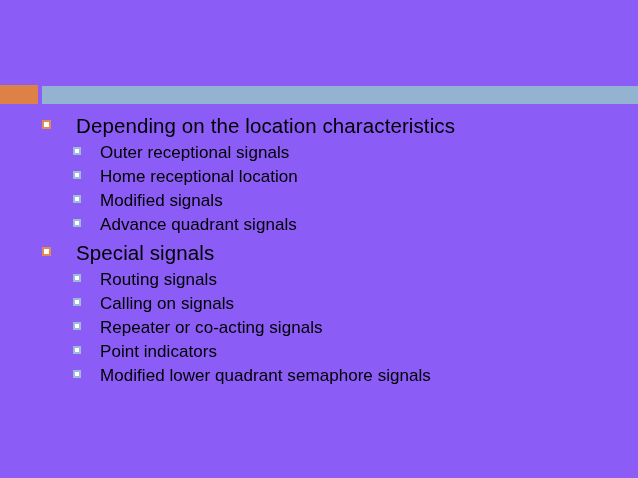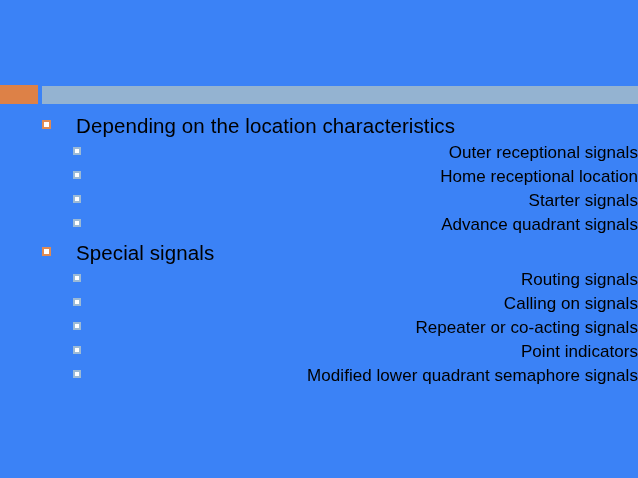--- a/index.html
+++ b/index.html
@@ -11,21 +11,21 @@
     width: 638px;
     height: 478px;
     overflow: hidden;
     font-family: "Liberation Sans", sans-serif;
   }
 
   .slide {
     position: relative;
     width: 638px;
     height: 478px;
-    background: #3b82f6;
+    background: #8b5cf6;
   }
 
   
   .header-bars {
     position: absolute;
     left: 0;
     top: 85px;
     width: 638px;
     height: 19px;
   }
@@ -80,21 +80,20 @@
     font-size: 20.5px;
     line-height: 31px;
     color: #000000;
     letter-spacing: 0.1px;
   }
 
   
   .lvl2 {
     padding-left: 73px;
     height: 24px;
-    justify-content: space-between;
   }
   .lvl2 .marker {
     flex: 0 0 auto;
     width: 8px;
     height: 8px;
     box-sizing: border-box;
     border: 2px solid #9CBAD6;
     background: #ffffff;
     position: relative;
     top: -3px;
@@ -129,21 +128,21 @@
       <span class="label">Outer receptional signals</span>
     </div>
 
     <div class="bullet-row lvl2">
       <span class="marker"></span>
       <span class="label">Home receptional location</span>
     </div>
 
     <div class="bullet-row lvl2">
       <span class="marker"></span>
-      <span class="label">Starter signals</span>
+      <span class="label">Modified signals</span>
     </div>
 
     <div class="bullet-row lvl2">
       <span class="marker"></span>
       <span class="label">Advance quadrant signals</span>
     </div>
 
     <div class="bullet-row lvl1">
       <span class="marker"></span>
       <span class="label">Special signals</span>

